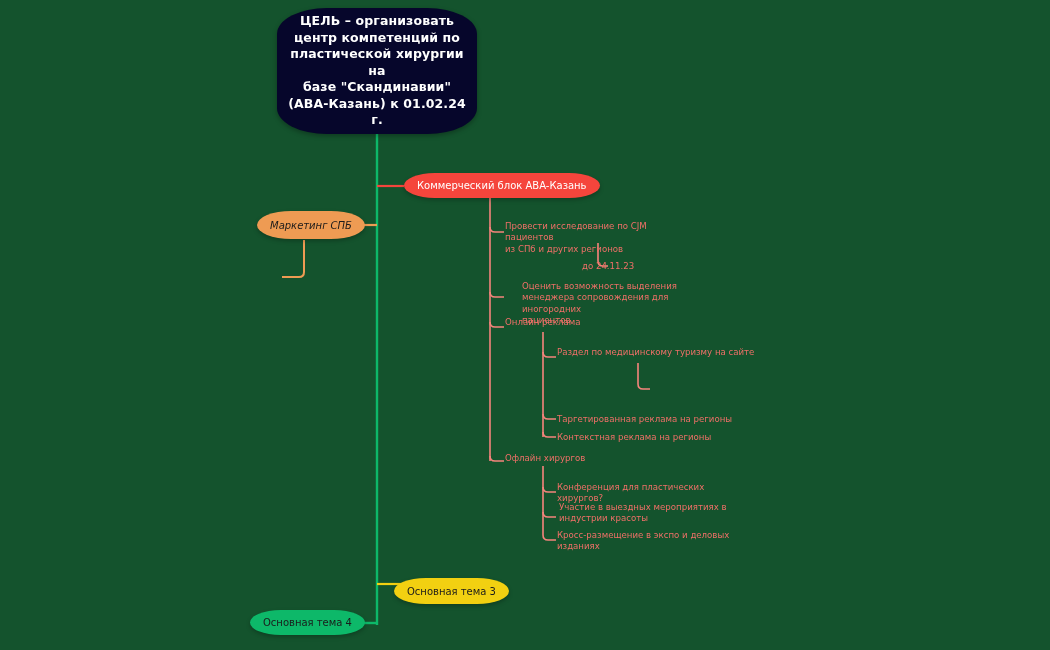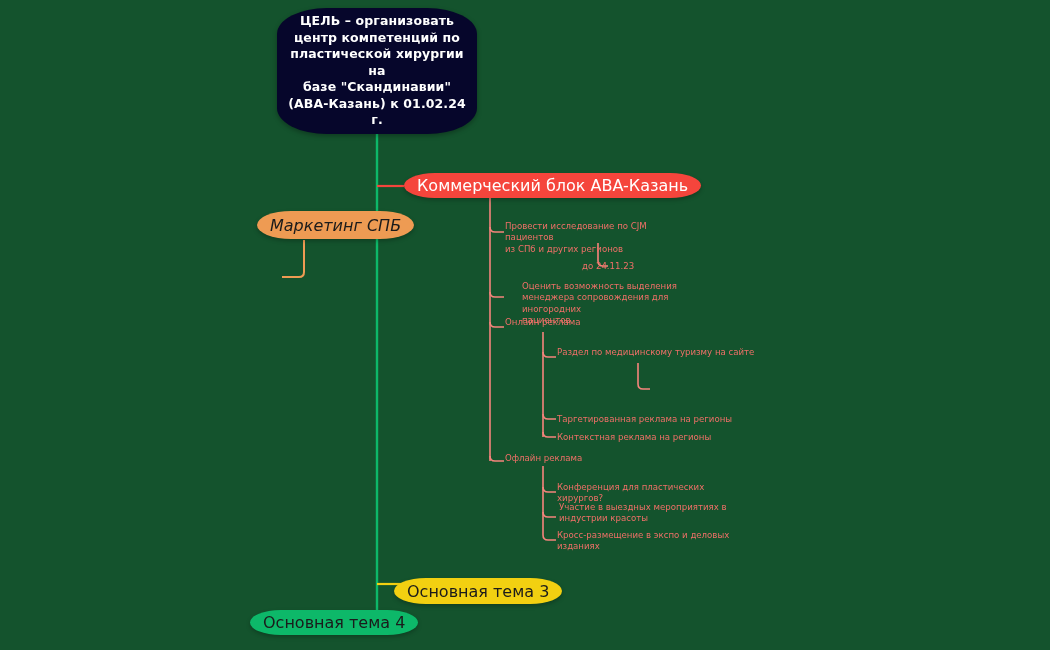--- a/index.html
+++ b/index.html
@@ -53,21 +53,21 @@
 
   
   .topic {
     position: absolute;
     display: flex;
     align-items: center;
     justify-content: center;
     border-radius: 44px / 18px;
     box-shadow: 0 2px 4px rgba(0,0,0,0.25);
     color: #1b1b1b;
-    font-size: 16px;
+    font-size: 10px;
     white-space: nowrap;
     padding: 0 13px;
   }
   .topic-red    { background: #f5453c; color:#ffffff; }
   .topic-orange { background: #ee9b53; font-style: italic; }
   .topic-yellow { background: #f2d011; }
   .topic-green  { background: #0db869; }
 
   #node-commercial { left: 404px; top: 173px; height: 25px; }
   #node-marketing  { left: 257px; top: 211px; height: 28px; }
@@ -168,20 +168,20 @@
   <div class="leaf" id="leaf-cjm">Провести исследование по CJM пациентов
 из СПб и других регионов</div>
   <div class="leaf" id="leaf-deadline">до 24.11.23</div>
   <div class="leaf" id="leaf-manager">Оценить  возможность выделения
 менеджера сопровождения для иногородних
 пациентов</div>
   <div class="leaf" id="leaf-online">Онлайн реклама</div>
   <div class="leaf" id="leaf-medtour">Раздел по медицинскому туризму на сайте</div>
   <div class="leaf" id="leaf-target">Таргетированная реклама на регионы</div>
   <div class="leaf" id="leaf-context">Контекстная реклама на регионы</div>
-  <div class="leaf" id="leaf-offline">Офлайн реклама</div>
+  <div class="leaf" id="leaf-offline">Офлайн хирургов</div>
   <div class="leaf" id="leaf-conf">Конференция для пластических хирургов?</div>
   <div class="leaf" id="leaf-events">Участие в выездных мероприятиях в
 индустрии красоты</div>
   <div class="leaf" id="leaf-cross">Кросс-размещение в экспо и деловых
 изданиях</div>
 
 </div>
 
 </body></html>

